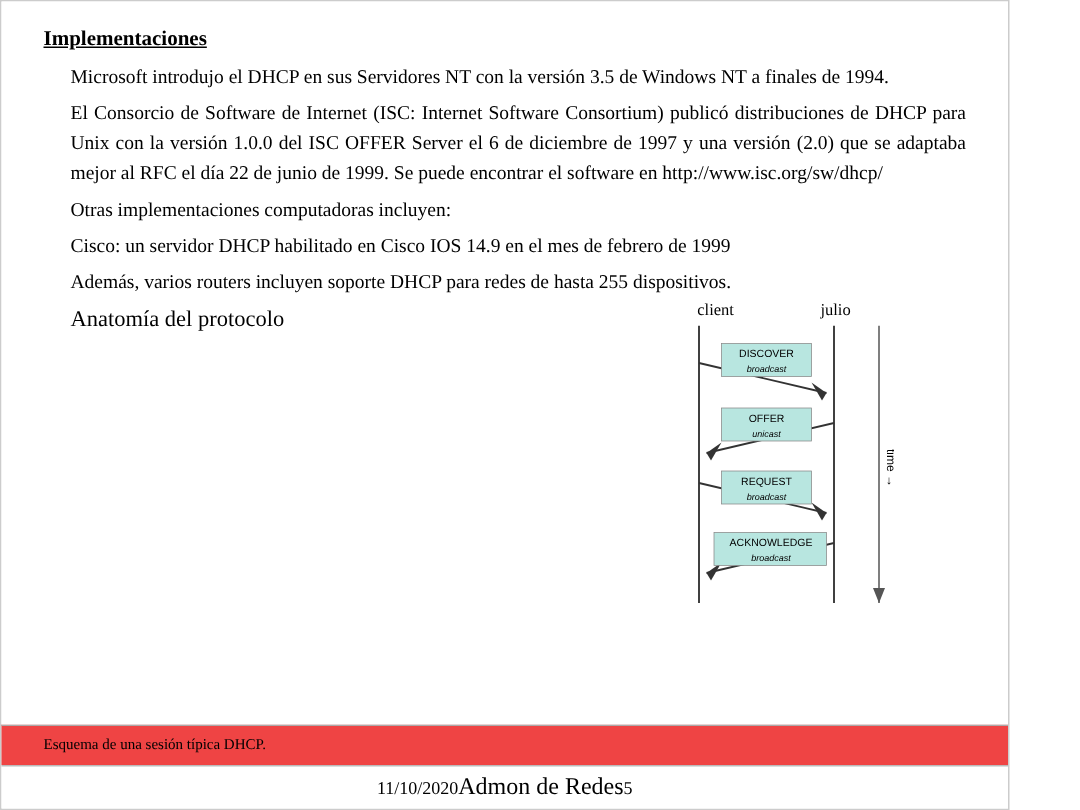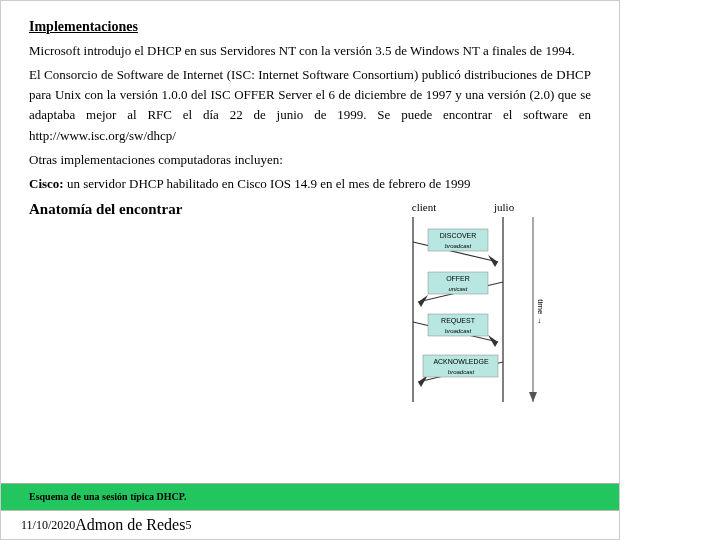--- a/index.html
+++ b/index.html
@@ -7,21 +7,21 @@
       width: 720px;
       height: 540px;
       background: #fff;
       font-family: 'Times New Roman', Times, serif;
       font-size: 13px;
       color: #000;
       overflow: hidden;
     }
 
     .slide-container {
-      width: 620px;
+      width: 673px;
       height: 540px;
       display: flex;
       flex-direction: column;
       border: 1px solid #ccc;
     }
 
     .main-content {
       flex: 1;
       padding: 18px 28px 10px 28px;
       background: #fff;
@@ -38,21 +38,21 @@
     .body-text {
       font-size: 13px;
       line-height: 1.55;
       text-align: justify;
     }
 
     .italic {
     }
 
     .bold {
-      font-weight: bold;
+      font-weight: normal;
     }
 
     .diagram-area {
       position: absolute;
       right: 76px;
       top: 200px;
       width: 160px;
       text-align: center;
     }
 
@@ -62,54 +62,55 @@
       font-size: 11px;
       margin-bottom: 4px;
     }
 
     .diagram-svg {
       display: block;
       margin: 0 auto;
     }
 
     .footer-area {
-      background: #22c55e;
+      background: #ef4444;
       padding: 6px 28px;
       border-top: 1px solid #aaa;
     }
 
     .footer-note {
       font-size: 10px;
       line-height: 1.4;
       text-align: justify;
       color: #000;
     }
 
     .slide-footer {
       display: flex;
-      justify-content: flex-start;
+      justify-content: center;
       align-items: center;
-      padding: 5px 20px;
+      padding: 5px 40px;
       background: #fff;
       border-top: 1px solid #bbb;
       font-size: 12px;
     }
 
     .footer-date {
       font-size: 12px;
     }
     .footer-center {
       font-size: 16px;
     }
     .footer-page {
       font-size: 12px;
     }
 
     .paragraph {
       margin-bottom: 4px;
+      margin-left: 18px;
     }
   </style>
 </head>
 <body>
 
 <div class="slide-container">
   <div class="main-content">
 
     <div class="section-title">Implementaciones</div>
 
@@ -126,23 +127,26 @@
       <div class="paragraph">
         <span>Otras implementaciones computadoras incluyen:</span>
       </div>
 
       <div class="paragraph">
         <span class="bold">Cisco:</span>
         <span> un servidor DHCP habilitado en Cisco IOS 14.9 en el mes de febrero de 1999</span>
       </div>
 
 
-
-      <div class="paragraph">
-        <span class="bold" style="font-size:15px;">Anatomía del encontrar</span>
+      <div class="paragraph">
+        Además, varios routers incluyen soporte DHCP para redes de hasta 255 dispositivos.
+      </div>
+
+      <div class="paragraph">
+        <span class="bold" style="font-size:15px;">Anatomía del protocolo</span>
       </div>
 
     </div>
 
     <div class="diagram-area">
       <div class="diagram-labels">
         <span>client</span>
         <span>julio</span>
       </div>
       <svg class="diagram-svg" width="160" height="200" viewBox="0 0 160 200">

